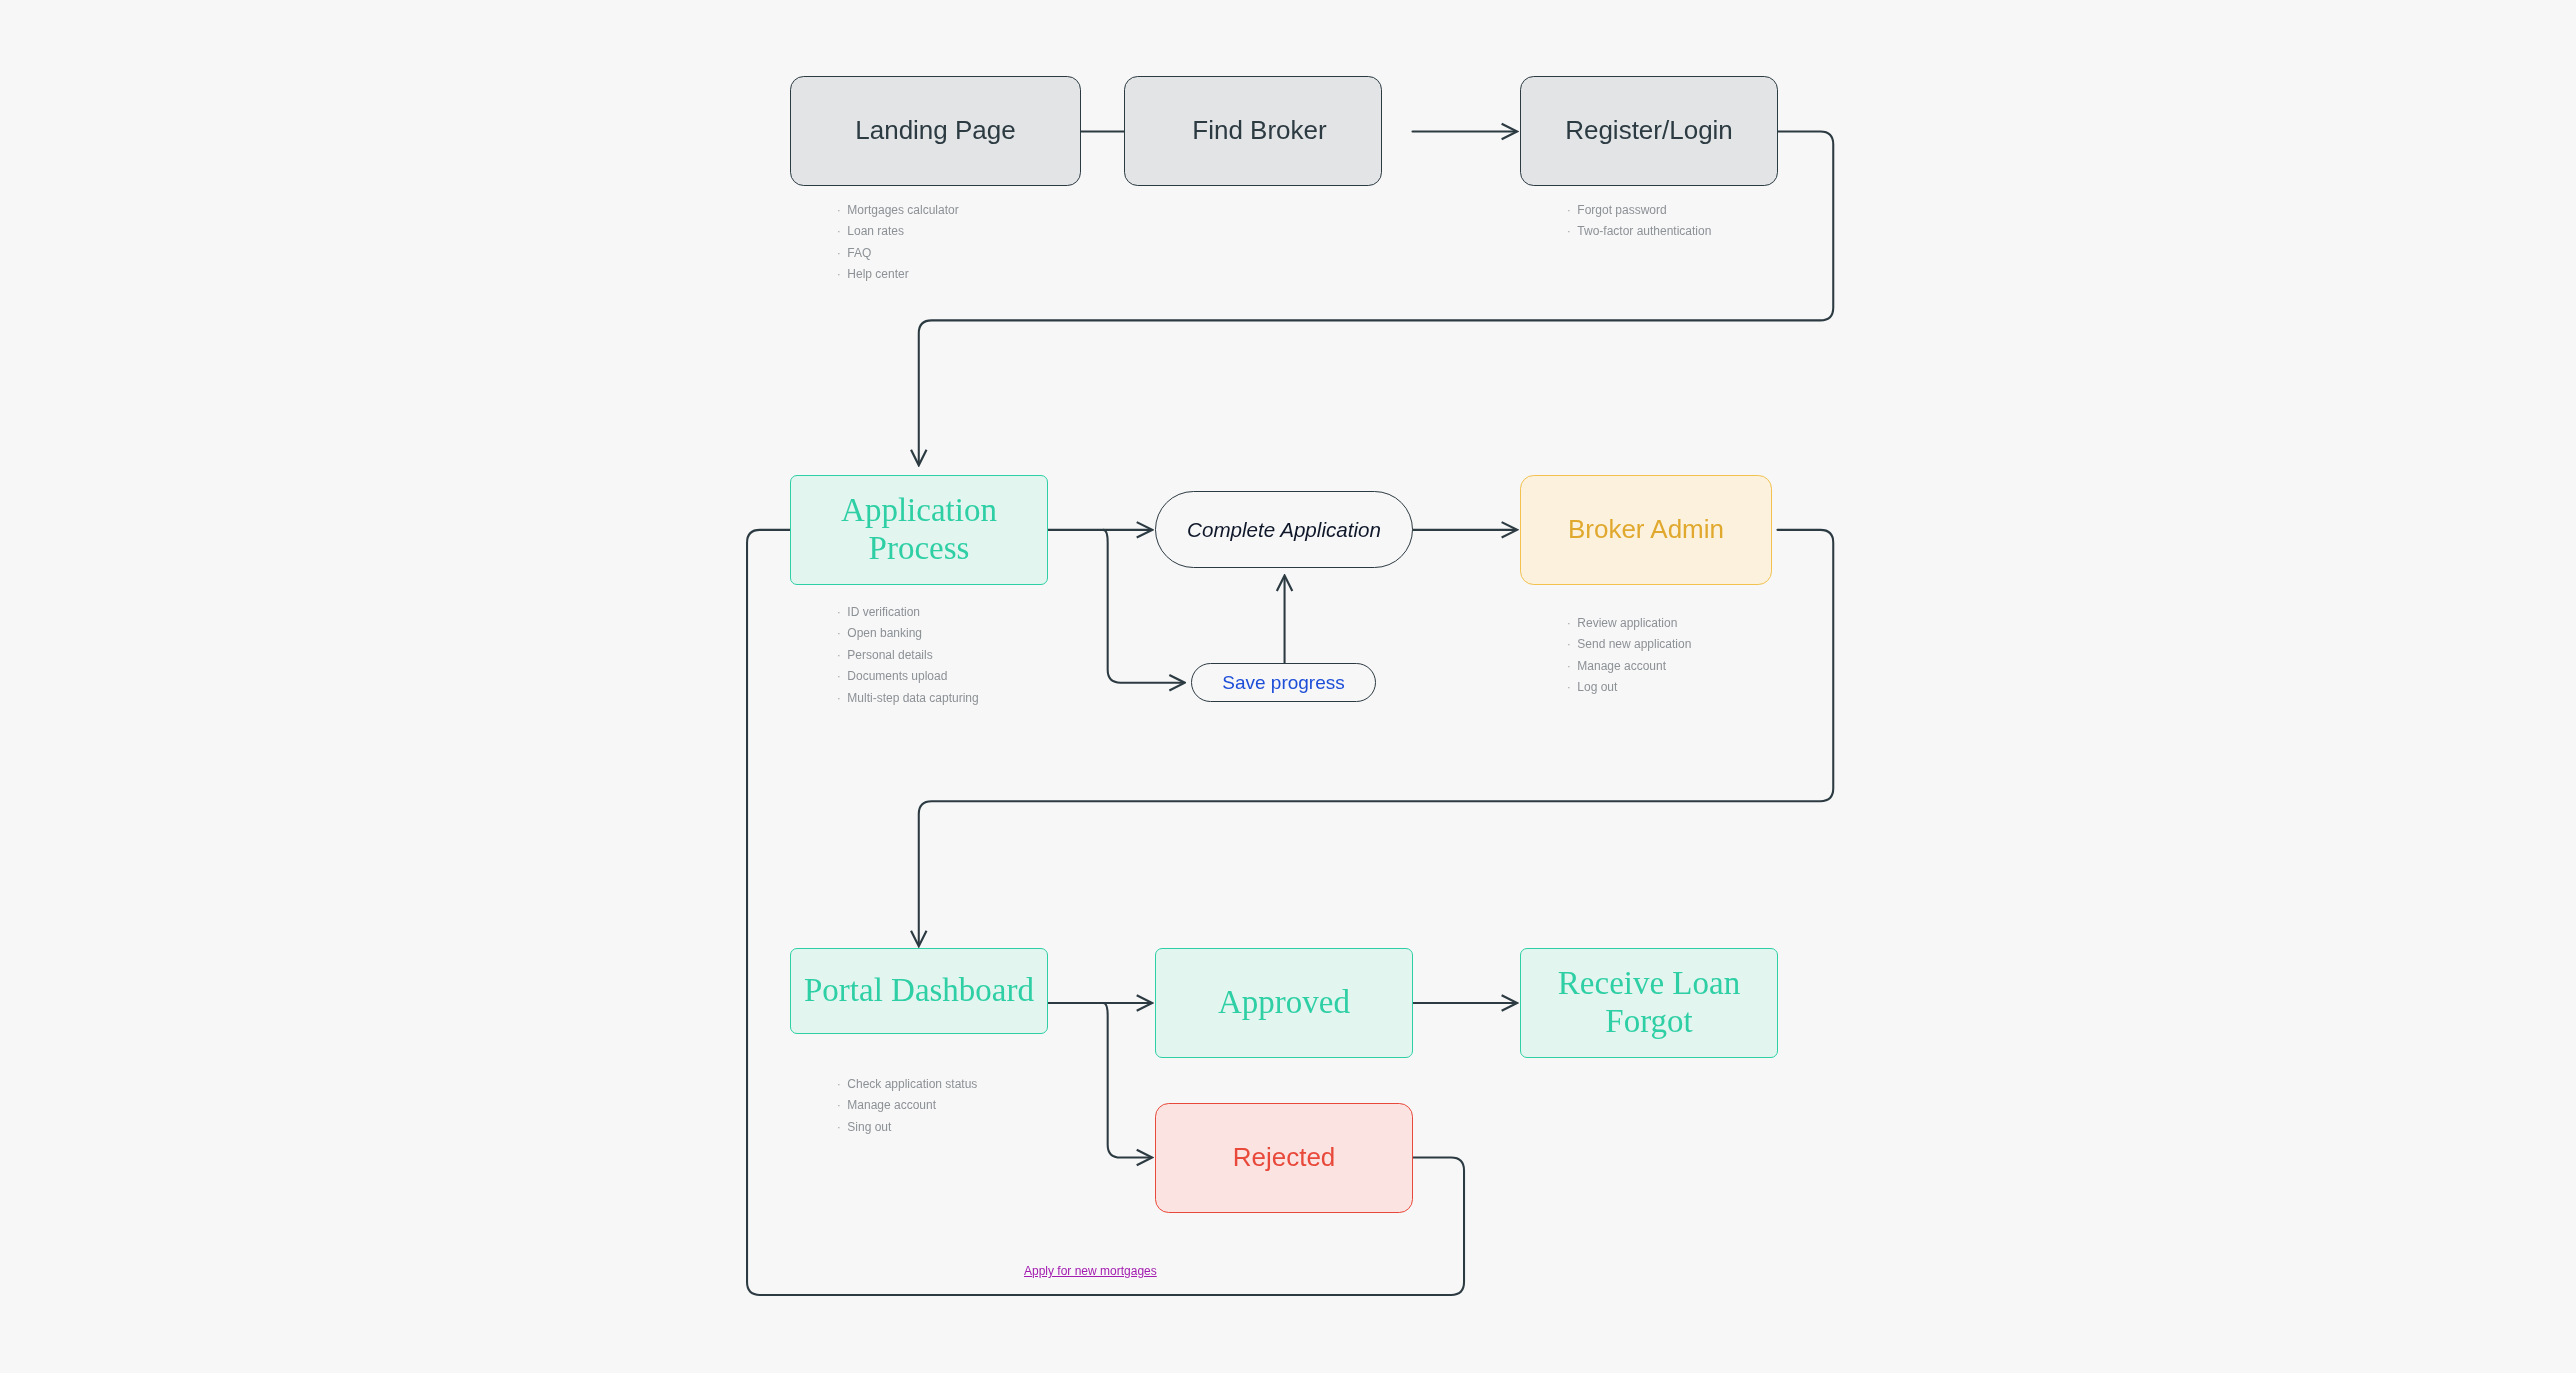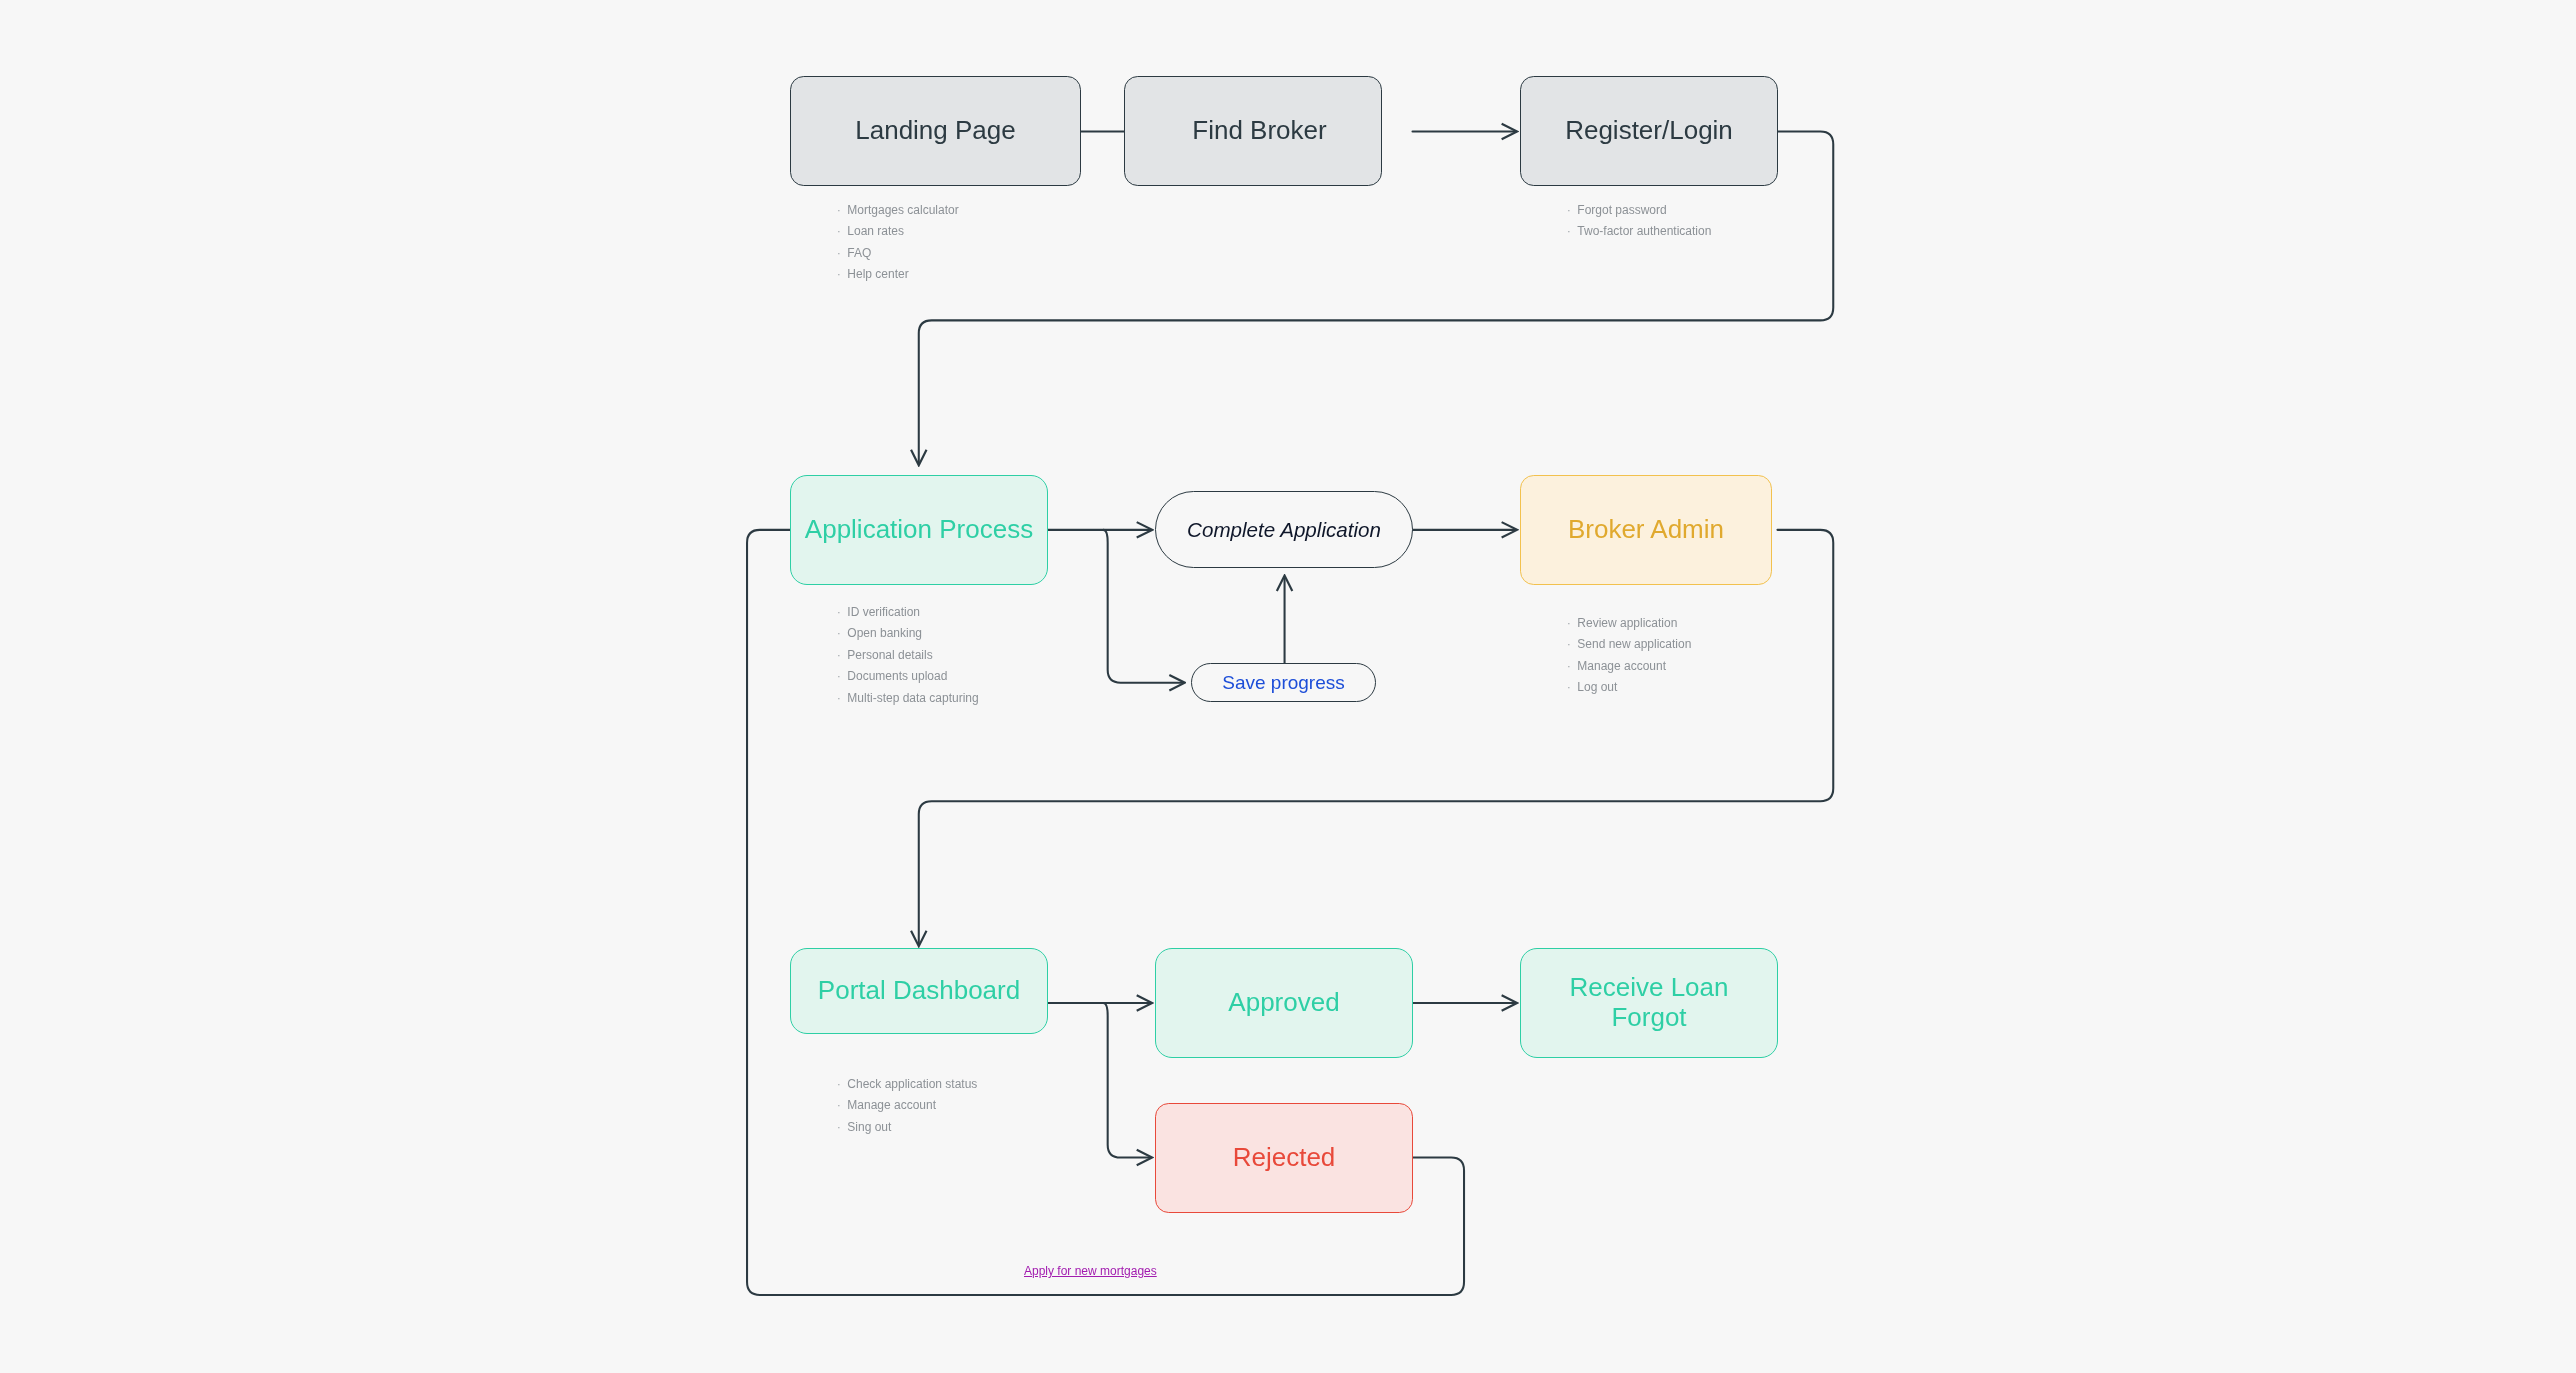--- a/index.html
+++ b/index.html
@@ -41,24 +41,25 @@
     background: #e2e4e6;
     border: 1.7px solid #2c3a42;
     border-radius: 13.7px;
     color: #2c3a42;
     font-size: 26px;
     font-weight: 400;
   }
   .v-teal {
     background: #e2f5ee;
     border: 1.7px solid #2ecfa5;
-    border-radius: 17px;
+    border-radius: 7px;
     color: #2ecfa5;
-    font-size: 26px;
-    font-weight: 400;
+    font-size: 33px;
+    font-weight: 400;
+    font-family: Liberation Serif, serif;
   }
   .v-amber {
     background: #fcf1dd;
     border: 1.7px solid #f2c14e;
     border-radius: 13.7px;
     color: #e0a92e;
     font-size: 26px;
     font-weight: 400;
   }
   .v-red {

